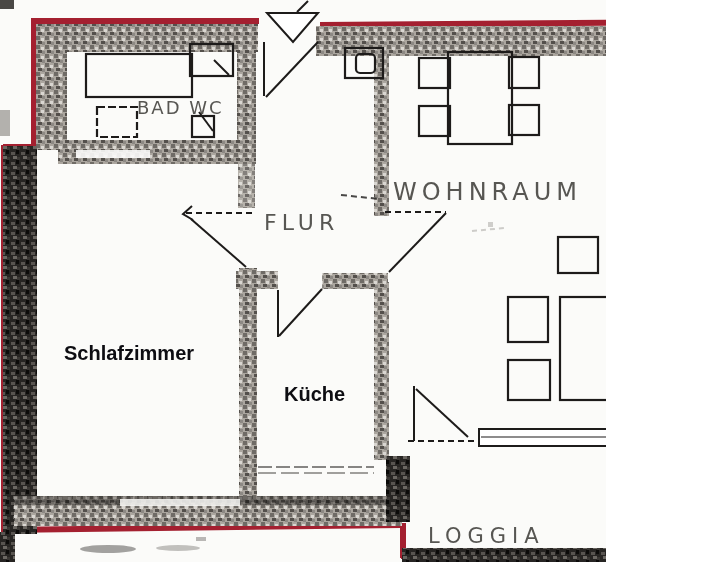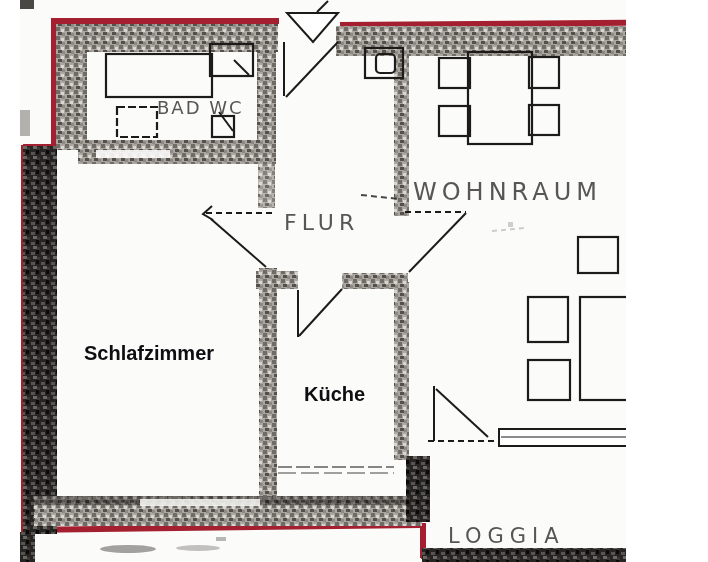--- a/index.html
+++ b/index.html
@@ -3,21 +3,21 @@
 <meta charset="utf-8">
 <style>
   :root{
     --outline-red:#a42030;
     --ink:#1d1b1a;
     --paper:#fbfbf9;
     --scan-text:#3a3835;
     --digital-text:#0d0d12;
   }
   html,body{margin:0;padding:0;background:#fff;}
-  .stage{position:relative;width:606px;height:562px;overflow:hidden;background:var(--paper);margin-left:20px;}
+  .stage{position:relative;width:606px;height:562px;overflow:hidden;background:var(--paper);}
   svg{position:absolute;left:0;top:0;display:block;}
   text{font-family:"DejaVu Sans",sans-serif;}
   .scanlabel{fill:var(--scan-text);fill-opacity:.85;}
   .digitallabel{font-family:"Liberation Sans",sans-serif;font-weight:bold;fill:var(--digital-text);}
   .furn{fill:none;stroke:var(--ink);stroke-width:2.2;}
   .doorline{fill:none;stroke:var(--ink);stroke-width:2;}
   .dash{stroke-dasharray:6 4;}
   .redline{fill:none;stroke:var(--outline-red);stroke-width:6;stroke-linecap:butt;}
 </style>
 </head>

